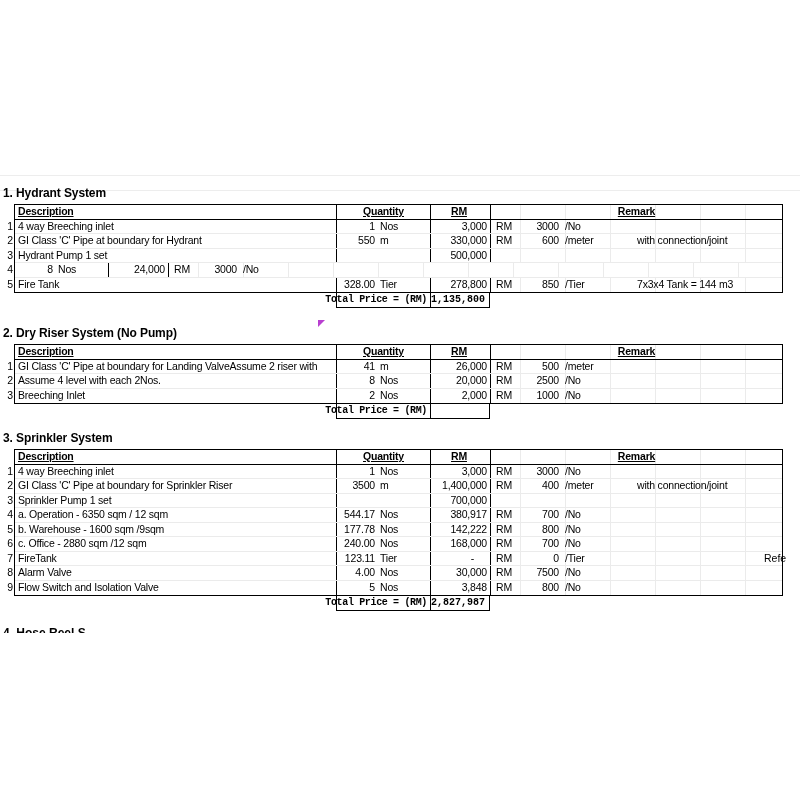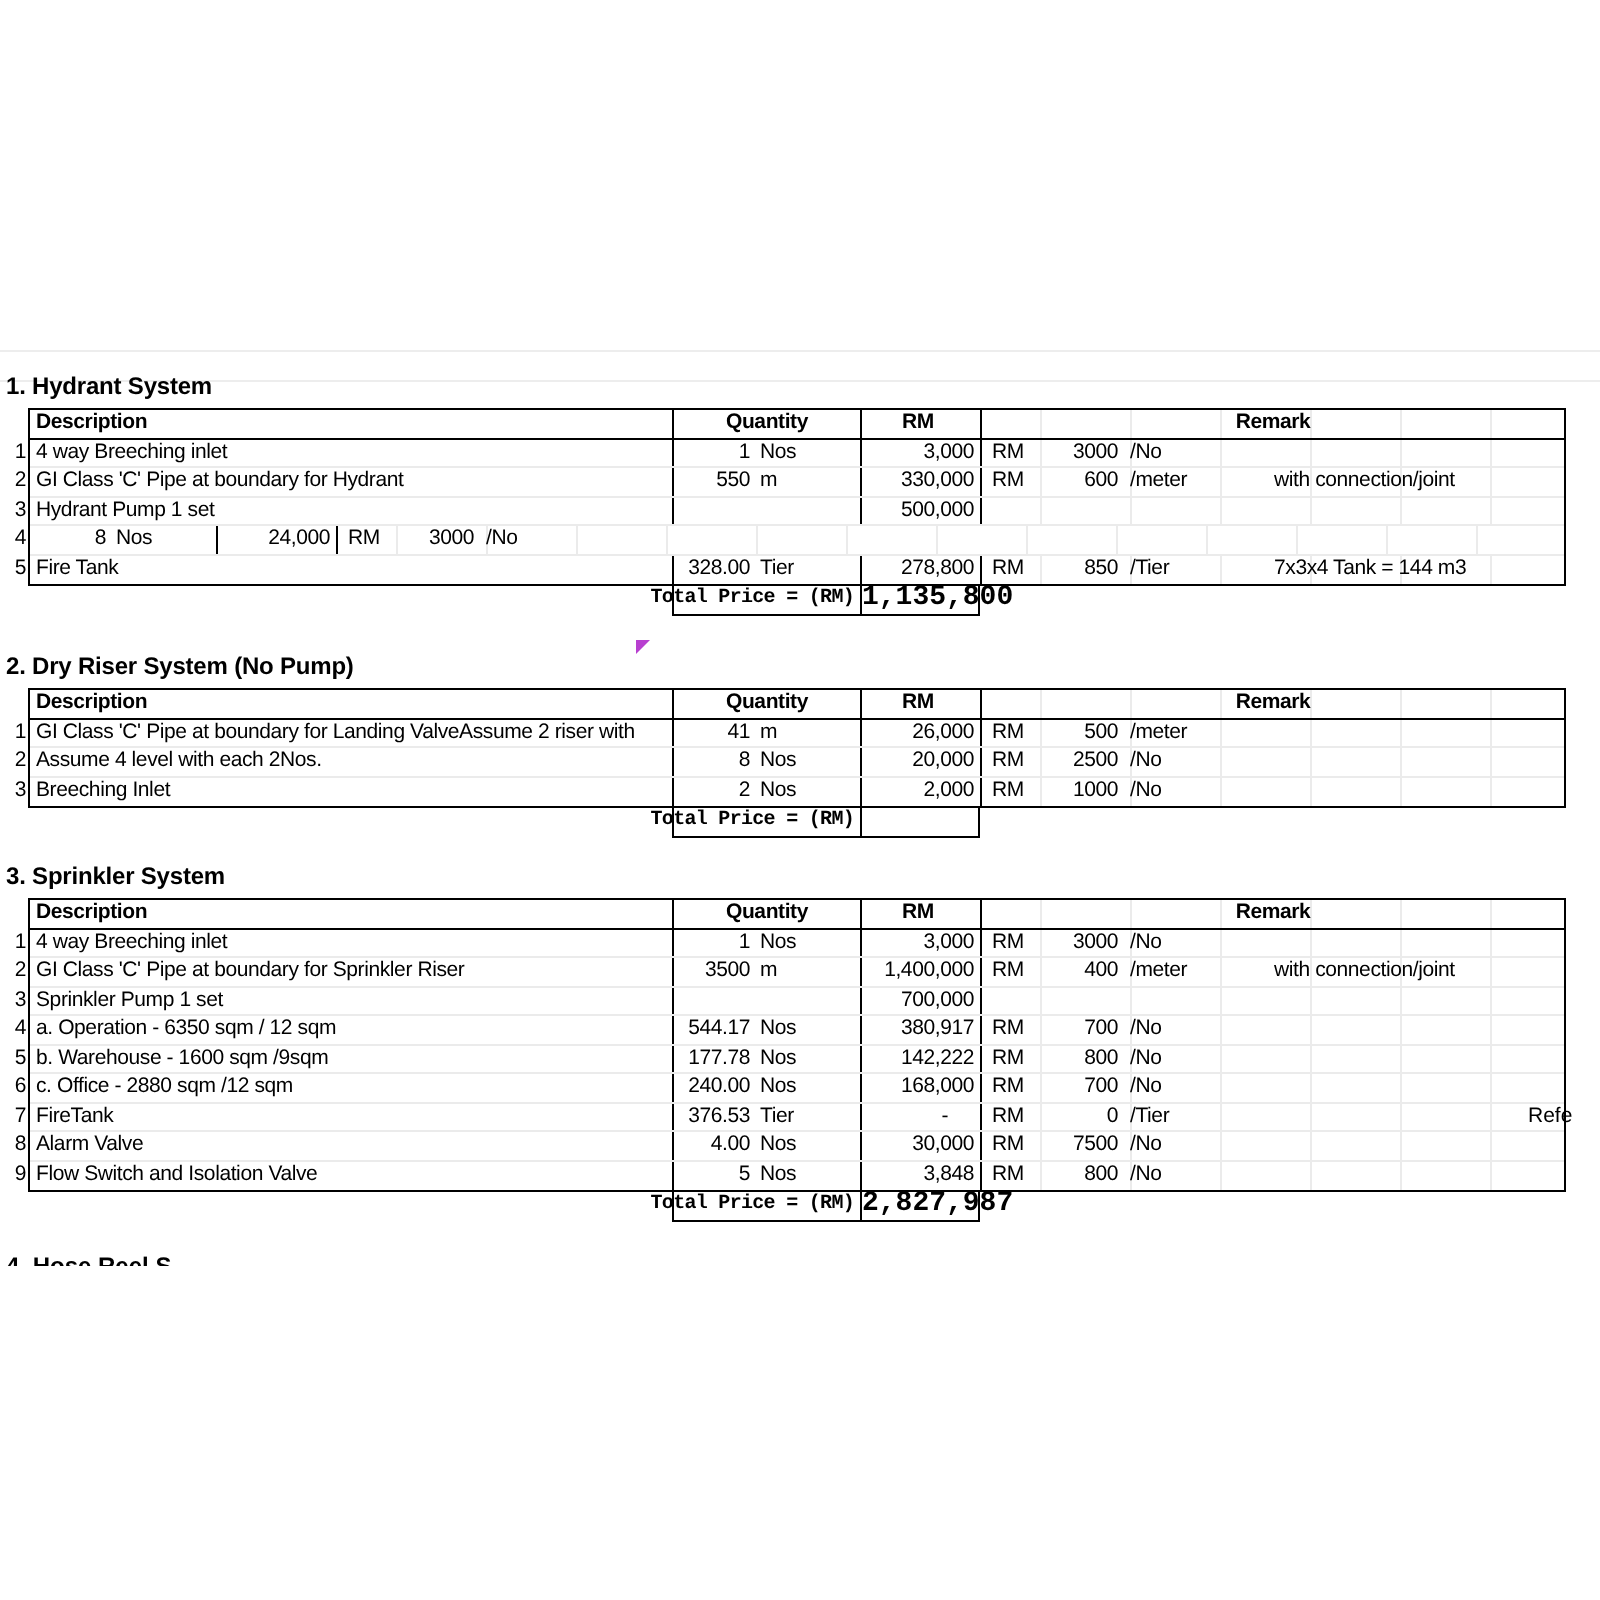--- a/index.html
+++ b/index.html
@@ -26,26 +26,26 @@
   .rm.dash{padding-right:16px;}
   .remark{
     flex:1;display:flex;
     background-image:linear-gradient(to right,transparent 0,transparent 29px,#ebebeb 29px,#ebebeb 30px,transparent 30px);
     background-size:45px 100%;background-repeat:repeat-x;
   }
   .rc{display:inline-block;width:28px;padding-left:5px;box-sizing:border-box;}
   .rr{display:inline-block;width:40px;text-align:right;}
   .rp{display:inline-block;width:68px;padding-left:6px;box-sizing:border-box;}
   .rn{padding-left:10px;}
-  .hc{text-align:center;justify-content:center;}
+  .hc{text-align:center;justify-content:center;text-decoration:underline;}
   .desc.hc{text-align:left;}
   .rownum{position:absolute;left:-15px;width:13px;text-align:right;font-size:10.5px;letter-spacing:-0.2px;}
   .total{position:relative;margin-left:336px;width:154px;height:14.5px;border:1px solid #000;border-top:none;box-sizing:border-box;font-family:Liberation Mono, monospace;}
   .tlabel{position:absolute;right:62px;top:0;line-height:13px;font-weight:bold;font-size:10px;letter-spacing:-0.35px;white-space:nowrap;}
-  .tval{position:absolute;right:0;top:0;width:59px;height:100%;border-left:1px solid #000;text-align:left;padding-right:3px;box-sizing:border-box;font-weight:bold;font-size:14px;line-height:13px;}
+  .tval{position:absolute;right:0;top:0;width:59px;height:100%;border-left:1px solid #000;text-align:left;padding-right:3px;box-sizing:border-box;font-weight:bold;font-size:10px;line-height:13px;}
   .pmark{position:absolute;left:318px;top:320px;width:0;height:0;border-top:7px solid #b83fd0;border-right:7px solid transparent;}
   .partial{position:absolute;left:3px;top:626px;height:7px;overflow:hidden;font-weight:bold;font-size:12px;line-height:14px;white-space:nowrap;}
   .edgenote{position:absolute;left:764px;top:551px;font-size:10.5px;line-height:14px;white-space:nowrap;}
 </style>
 </head>
 <body>
 
 <div class="hline" style="top:175px"></div>
 <div class="hline" style="top:190px"></div>
 
@@ -298,21 +298,21 @@
         <span class="rc">RM</span>
         <span class="rr">700</span>
         <span class="rp">/No</span>
         <span class="rn"></span>
       </div>
     </div>
     <div class="row">
       <span class="rownum">7</span>
       <div class="c desc">FireTank</div>
       <div class="c qty">
-        <span class="qv">376.53</span>
+        <span class="qv">123.11</span>
         <span class="qu">Tier</span>
       </div>
       <div class="c rm dash">-</div>
       <div class="c remark">
         <span class="rc">RM</span>
         <span class="rr">0</span>
         <span class="rp">/Tier</span>
         <span class="rn"></span>
       </div>
     </div>

